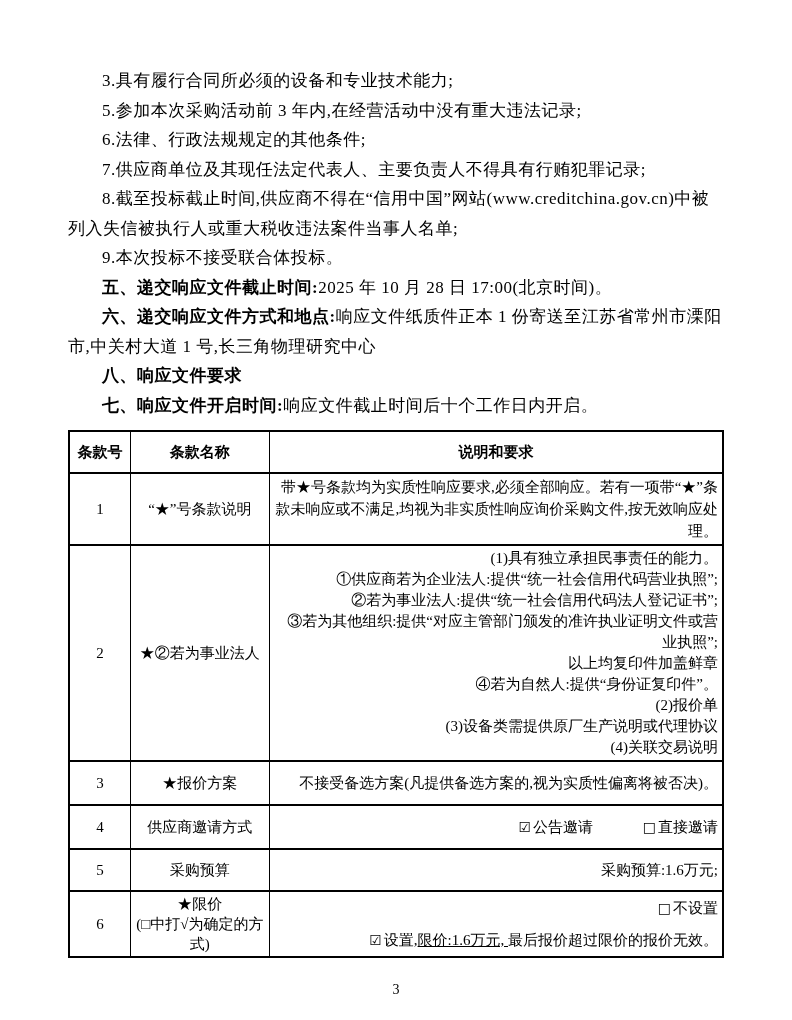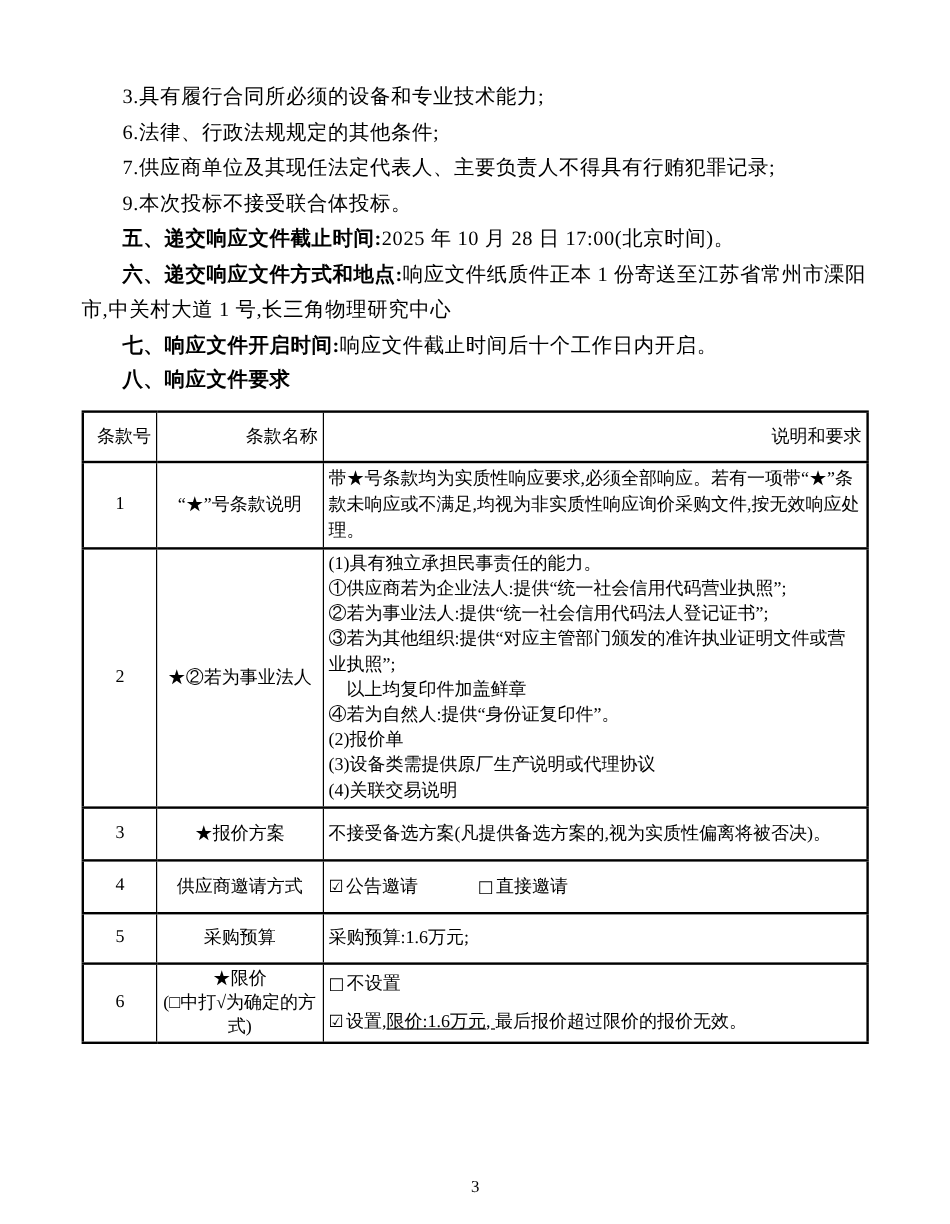--- a/index.html
+++ b/index.html
@@ -24,23 +24,23 @@
   }
   table.req-table { border:2px solid #000; }
   .req-table th, .req-table td {
     border-top:2px solid #000; border-bottom:2px solid #000;
     border-left:1px solid #000; border-right:1px solid #000;
     vertical-align:middle; padding:2px 4px;
   }
   .col-no   { width:60px; }
   .col-name { width:136px; }
   .col-desc { width:444px; }
-  .req-table th { font-weight:normal; height:36px; text-align:right; }
+  .req-table th { font-weight:bold; height:36px; text-align:center; }
   .cell-center { text-align:center; }
-  .cell-desc { text-align:left; padding:4px 6px; line-height:22px; }
+  .cell-desc { text-align:right; padding:4px 6px; line-height:22px; }
   .row-1 td { height:52px; }
   .row-3 td { height:38px; }
   .row-4 td { height:38px; }
   .row-5 td { height:36px; }
   .row-6 td { height:58px; }
   .desc-lines div { line-height:21px; }
   .indent1 { padding-left:1em; }
   .opt-gap { margin-left:46px; }
   .box-glyph { font-family:"DejaVu Sans",sans-serif; font-size:14px; margin-right:2px; }
   .limit-line { margin-top:10px; }
@@ -50,38 +50,40 @@
     position:absolute; left:0; width:792px; top:982px;
     text-align:center; font-size:14px;
   }
 </style>
 </head>
 <body>
 
 <div class="content">
 
   <p class="doc-line">3.具有履行合同所必须的设备和专业技术能力;</p>
+  <p class="doc-line">5.参加本次采购活动前 3 年内,在经营活动中没有重大违法记录;</p>
   <p class="doc-line">6.法律、行政法规规定的其他条件;</p>
   <p class="doc-line">7.供应商单位及其现任法定代表人、主要负责人不得具有行贿犯罪记录;</p>
+  <p class="doc-line">8.截至投标截止时间,供应商不得在“信用中国”网站(www.creditchina.gov.cn)中被列入失信被执行人或重大税收违法案件当事人名单;</p>
   <p class="doc-line">9.本次投标不接受联合体投标。</p>
 
   <p class="doc-line">
     <span class="bold">五、递交响应文件截止时间:</span><span>2025 年 10 月 28 日 17:00(北京时间)。</span>
   </p>
 
   <p class="doc-line">
     <span class="bold">六、递交响应文件方式和地点:</span><span>响应文件纸质件正本 1 份寄送至江苏省常州市溧阳市,中关村大道 1 号,长三角物理研究中心</span>
   </p>
 
 
+  <p class="doc-line bold">八、响应文件要求</p>
+
   <p class="doc-line">
     <span class="bold">七、响应文件开启时间:</span><span>响应文件截止时间后十个工作日内开启。</span>
   </p>
-
-  <p class="doc-line bold">八、响应文件要求</p>
 
   <table class="req-table">
     <colgroup>
         <col class="col-no">
         <col class="col-name">
         <col class="col-desc">
       </colgroup>
     <thead>
       <tr>
         <th>条款号</th>

